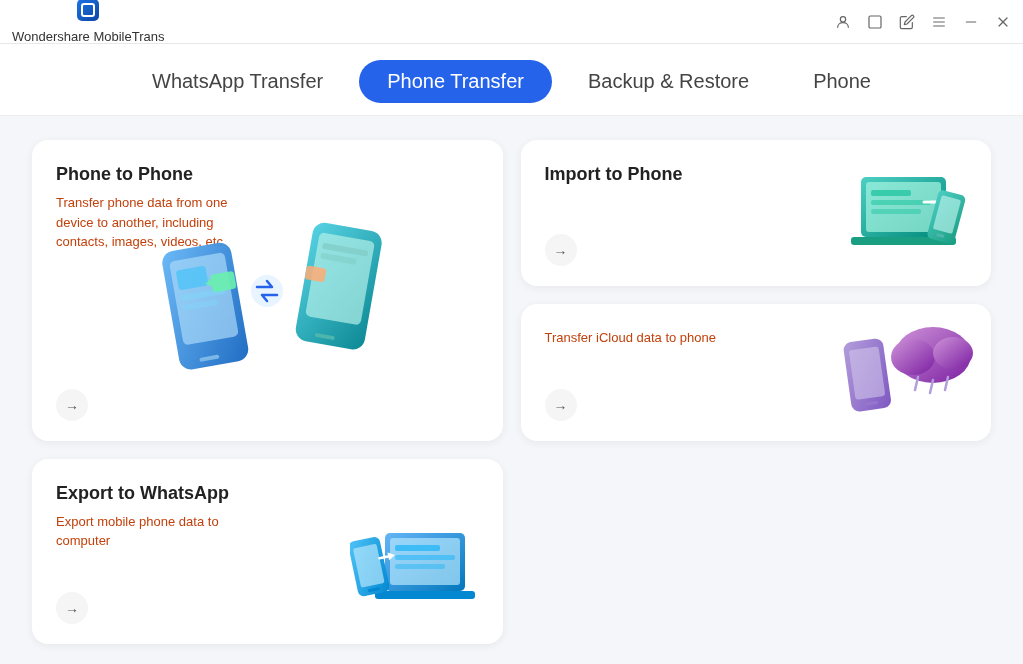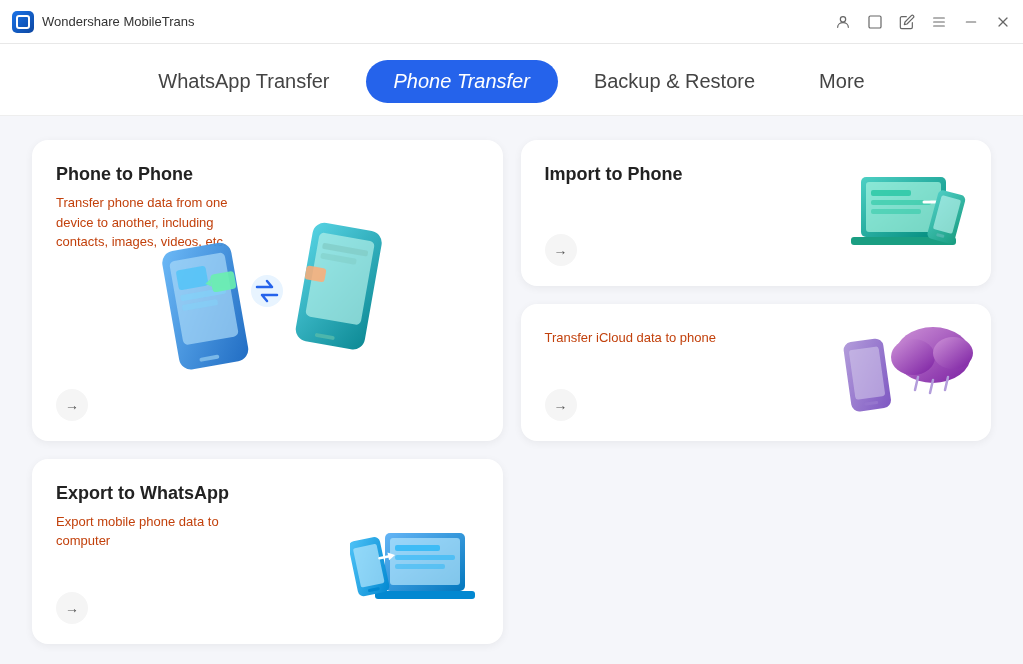--- a/index.html
+++ b/index.html
@@ -19,20 +19,21 @@
       justify-content: space-between;
       background: #ffffff;
       height: 44px;
       padding: 0 12px;
       border-bottom: 1px solid #e8e8e8;
     }
     .title-bar-left {
       display: flex;
       align-items: center;
       gap: 8px;
+      flex-direction: column;
     }
     .app-icon {
       width: 22px;
       height: 22px;
       border-radius: 5px;
       background: linear-gradient(135deg, #1a73e8, #0d47a1);
       display: flex;
       align-items: center;
       justify-content: center;
       flex-shrink: 0;
@@ -86,21 +87,20 @@
       cursor: pointer;
       color: #444;
       background: transparent;
       transition: all 0.2s;
       border: none;
       outline: none;
     }
     .nav-tab.active {
       background: #2563eb;
       color: white;
-      font-style: italic;
     }
 
     
     .main-content {
       padding: 24px 32px;
       display: grid;
       grid-template-columns: 1fr 1fr;
       grid-template-rows: auto auto;
       gap: 18px;
       height: calc(664px - 44px - 68px);
@@ -218,21 +218,21 @@
         <line x1="6" y1="6" x2="18" y2="18"></line>
       </svg>
     </div>
   </div>
 </div>
 
 <div class="nav-bar">
   <button class="nav-tab">WhatsApp Transfer</button>
   <button class="nav-tab active">Phone Transfer</button>
   <button class="nav-tab">Backup &amp; Restore</button>
-  <button class="nav-tab">More</button>
+  <button class="nav-tab">Phone</button>
 </div>
 
 <div class="main-content">
 
   <div class="card large">
     <div class="card-title">Phone to Phone</div>
     <div class="card-desc">Transfer phone data from one device to another, including contacts, images, videos, etc.</div>
 
     <div class="card-illustration" style="position:absolute;bottom:55px;left:50%;transform:translateX(-50%);width:240px;height:180px;">
       <svg width="240" height="180" viewBox="0 0 240 180">

